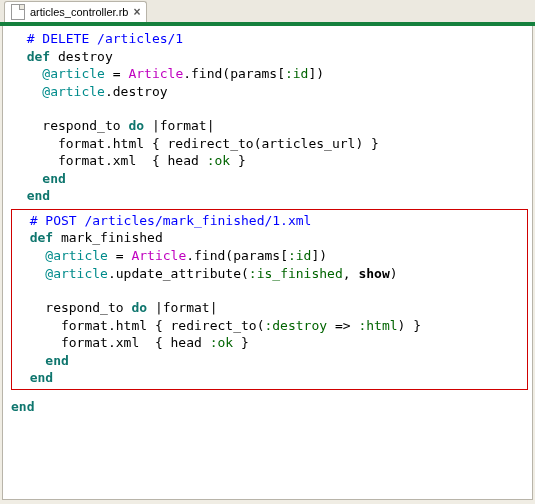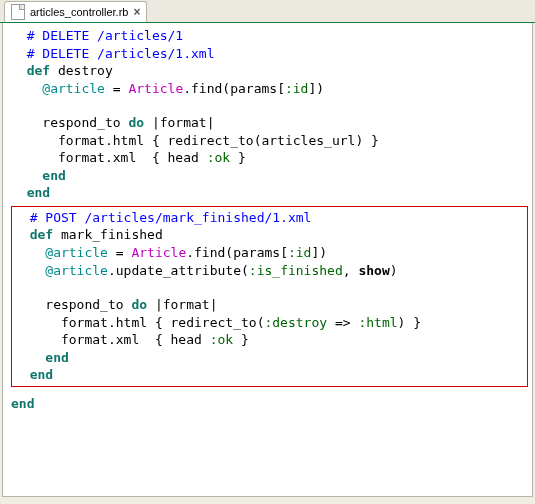--- a/index.html
+++ b/index.html
@@ -7,21 +7,21 @@
   padding: 0;
   font-family: "DejaVu Sans Mono", "Consolas", monospace;
   font-size: 13px;
   background: #f0ede4;
   width: 535px;
   height: 504px;
   overflow: hidden;
 }
 .tab-bar {
   background: #ece9e0;
-  border-bottom: 1px solid #15803d;
+  border-bottom: 4px solid #15803d;
   height: 22px;
   display: flex;
   align-items: flex-end;
   padding-left: 4px;
 }
 .tab {
   background: #fff;
   border: 1px solid #b8b4a9;
   border-bottom: none;
   border-radius: 3px 3px 0 0;
@@ -94,23 +94,23 @@
   <div class="tab">
     <span class="tab-icon"></span>
     <span>articles_controller.rb</span>
     <span class="close-btn">×</span>
   </div>
 </div>
 
 <div class="editor">
 
   <div class="code-line">  <span class="comment"># DELETE /articles/1</span></div>
-  <div class="code-line">  <span class="comment"># DELETE /articles/1.xml</span></div>
   <div class="code-line">  <span class="keyword">def</span><span class="def-name"> destroy</span></div>
   <div class="code-line">    <span class="ivar">@article</span><span class="op"> = </span><span class="const">Article</span><span class="ident">.find(params[</span><span class="sym">:id</span><span class="ident">])</span></div>
+  <div class="code-line">    <span class="ivar">@article</span><span class="ident">.destroy</span></div>
   <div class="gap"></div>
   <div class="code-line">    <span class="ident">respond_to </span><span class="keyword">do</span><span class="ident"> |format|</span></div>
   <div class="code-line">      <span class="ident">format.html { redirect_to(articles_url) }</span></div>
   <div class="code-line">      <span class="ident">format.xml  { head </span><span class="sym">:ok</span><span class="ident"> }</span></div>
   <div class="code-line">    <span class="keyword">end</span></div>
   <div class="code-line">  <span class="keyword">end</span></div>
 
   <div class="highlight-box">
     <div class="code-line">  <span class="comment"># POST /articles/mark_finished/1.xml</span></div>
     <div class="code-line">  <span class="keyword">def</span><span class="def-name"> mark_finished</span></div>

